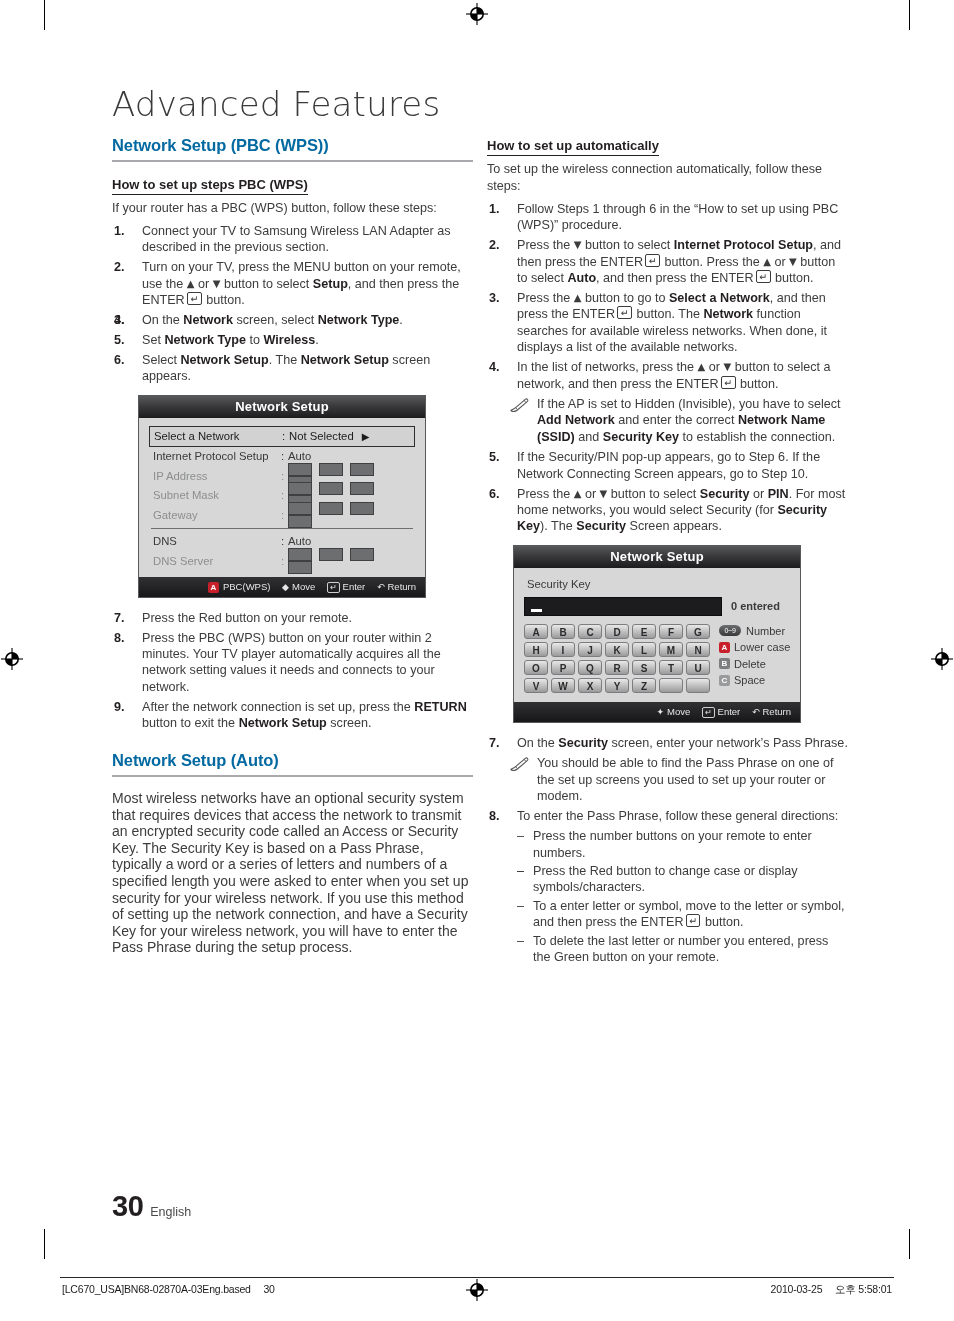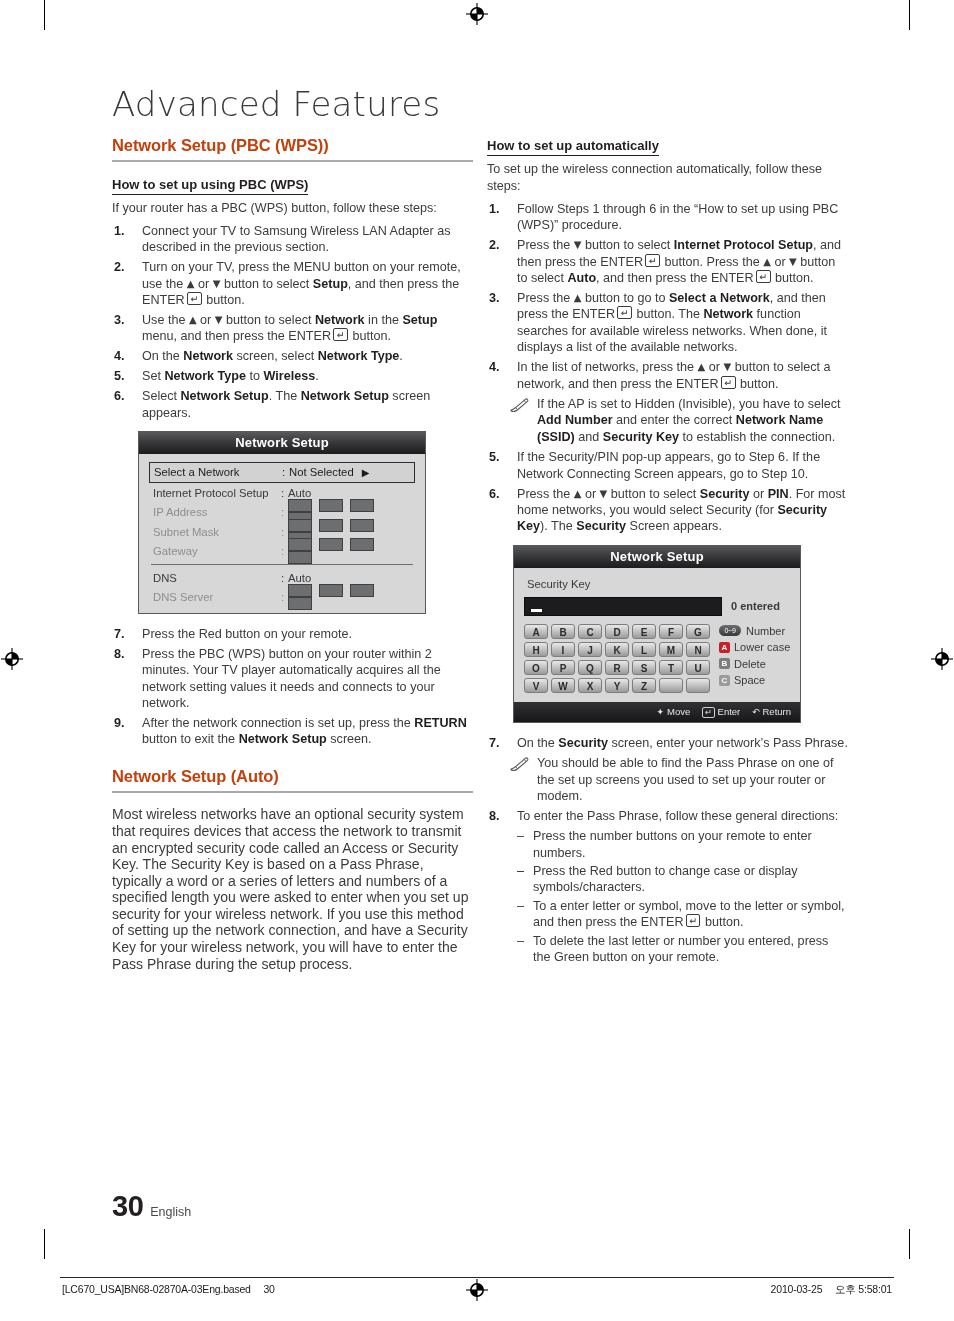--- a/index.html
+++ b/index.html
@@ -53,21 +53,21 @@
   }
   .col-left { left: 112px; }
   .col-right { left: 487px; }
 
   
   h2.sec {
     font-size: 16.5px;
     font-weight: bold;
     margin: 0 0 5px 0;
     padding: 0;
-    color: #c2410c;
+    color: #0369a1;
     letter-spacing: -0.1px;
   }
   .sec-rule {
     height: 2px;
     background: #a7a9ac;
     margin: 0 0 13px 0;
   }
   h3.sub {
     font-size: 13px;
     font-weight: bold;
@@ -433,27 +433,27 @@
     </svg>
   </div>
 
   <div class="title-main">Advanced Features</div>
 
   <div class="col col-left">
 
     <h2 class="sec">Network Setup (PBC (WPS))</h2>
     <div class="sec-rule"></div>
 
-    <h3 class="sub">How to set up using PBC (WPS)</h3>
+    <h3 class="sub">How to set up steps PBC (WPS)</h3>
     <p class="body">If your router has a PBC (WPS) button, follow these steps:</p>
 
     <ol class="steps" id="left-steps">
         <li><span class="num">1.</span><span>Connect your TV to Samsung Wireless LAN Adapter as described in the previous section.</span></li>
         <li><span class="num">2.</span><span>Turn on your TV, press the MENU button on your remote, use the <span class="arrow-up">▲</span> or <span class="arrow-dn">▼</span> button to select <b>Setup</b>, and then press the ENTER<span class="enterkey">↵</span> button.</span></li>
-        <li><span class="num">3.</span><span>Use the <span class="arrow-up">▲</span> or <span class="arrow-dn">▼</span> button to select <b>Network</b> in the <b>Setup</b> menu, and then press the ENTER<span class="enterkey">↵</span> button.</span></li>
+        <li><span class="num">3.</span></li>
         <li><span class="num">4.</span><span>On the <b>Network</b> screen, select <b>Network Type</b>.</span></li>
         <li><span class="num">5.</span><span>Set <b>Network Type</b> to <b>Wireless</b>.</span></li>
         <li><span class="num">6.</span><span>Select <b>Network Setup</b>. The <b>Network Setup</b> screen appears.</span></li>
       </ol>
 
     
     <div class="osd">
       <div class="osd-title">Network Setup</div>
       <div class="osd-body">
         <div class="ns-rows" id="ns-rows">
@@ -488,20 +488,26 @@
               <span class="ns-sep">:</span>
               <span class="ns-val">Auto</span>
             </div>
             <div class="ns-row dim">
               <span class="ns-label">DNS Server</span>
               <span class="ns-sep">:</span>
               <span class="ns-val"><span class="ipbox"></span><span class="ipbox"></span><span class="ipbox"></span><span class="ipbox"></span></span>
             </div>
           </div>
       </div>
+      <div class="osd-foot">
+        <span class="fitem"><span class="cbtn red">A</span><span>PBC(WPS)</span></span>
+        <span class="fitem"><span style="font-family:'DejaVu Sans',sans-serif;font-size:9px;margin-right:3px;">◆</span><span>Move</span></span>
+        <span class="fitem"><span style="border:1px solid #d0d0d0;border-radius:2px;padding:0 2px;font-size:8px;margin-right:3px;">↵</span><span>Enter</span></span>
+        <span class="fitem"><span style="font-family:'DejaVu Sans',sans-serif;font-size:9px;margin-right:3px;">↶</span><span>Return</span></span>
+      </div>
     </div>
 
     <ol class="steps" id="left-steps-after">
         <li><span class="num">7.</span><span>Press the Red button on your remote.</span></li>
         <li><span class="num">8.</span><span>Press the PBC (WPS) button on your router within 2 minutes. Your TV player automatically acquires all the network setting values it needs and connects to your network.</span></li>
         <li><span class="num">9.</span><span>After the network connection is set up, press the <b>RETURN</b> button to exit the <b>Network Setup</b> screen.</span></li>
       </ol>
 
     <div style="height:16px;"></div>
     <h2 class="sec">Network Setup (Auto)</h2>
@@ -523,21 +529,21 @@
 
     <div class="note">
       <span class="pencil">
         <svg width="20" height="15" viewBox="0 0 20 15">
           <path d="M2 13.2 C4 12.4 5.4 11.6 6.6 10.6 L16.4 2.3 C17.1 1.7 18 1.8 18.5 2.5 C19 3.2 18.9 4.1 18.2 4.7 L8.4 13 C7.2 14 5.6 14.6 3.3 14.9 Z" fill="none" stroke="#58595b" stroke-width="1.1"></path>
           <path d="M2.1 13.1 L4.1 14.9" stroke="#58595b" stroke-width="1.1"></path>
           <path d="M6 10.2 L8.6 12.6" stroke="#58595b" stroke-width="0.9"></path>
           <path d="M14.6 3.1 L17.1 5.4" stroke="#58595b" stroke-width="0.9"></path>
         </svg>
       </span>
-      <span id="note1">If the AP is set to Hidden (Invisible), you have to select <b>Add Number</b> and enter the correct <b>Network Name (SSID)</b> and <b>Security Key</b> to establish the connection.</span>
+      <span id="note1">If the AP is set to Hidden (Invisible), you have to select <b>Add Network</b> and enter the correct <b>Network Name (SSID)</b> and <b>Security Key</b> to establish the connection.</span>
     </div>
 
     <ol class="steps" id="right-steps-2">
         <li><span class="num">5.</span><span>If the Security/PIN pop-up appears, go to Step 6. If the Network Connecting Screen appears, go to Step 10.</span></li>
         <li><span class="num">6.</span><span>Press the <span class="arrow-up">▲</span> or <span class="arrow-dn">▼</span> button to select <b>Security</b> or <b>PIN</b>. For most home networks, you would select Security (for <b>Security Key</b>). The <b>Security</b> Screen appears.</span></li>
       </ol>
 
     
     <div class="osd">
       <div class="osd-title">Network Setup</div>

